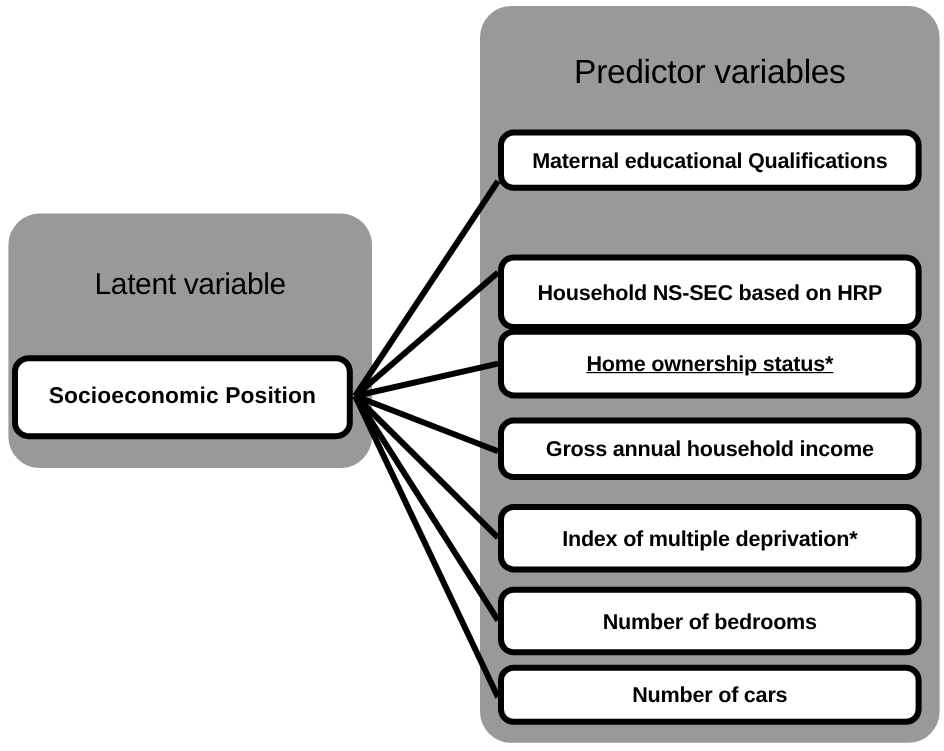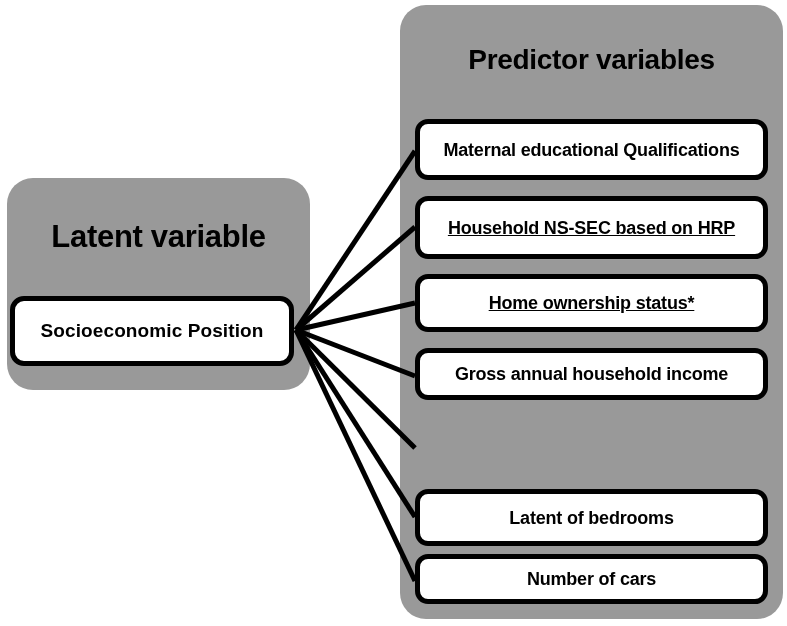--- a/index.html
+++ b/index.html
@@ -50,30 +50,30 @@
     width: 383px;
     height: 614px;
   }
 
   
   .panel-heading {
     position: absolute;
     width: 100%;
     text-align: center;
     color: #000000;
-    font-weight: 700;
+    font-weight: 400;
     letter-spacing: -0.3px;
     white-space: nowrap;
     z-index: 2;
   }
   #latent-heading {
     top: 222px;
     left: 7px;
     width: 303px;
-    font-size: 31px;
+    font-size: 25px;
     line-height: 30px;
   }
   #predictor-heading {
     top: 43px;
     left: 400px;
     width: 383px;
     font-size: 28px;
     line-height: 34px;
   }
 
@@ -114,22 +114,22 @@
     font-size: 19px;
     font-weight: 700;
     letter-spacing: 0.1px;
   }
 
   
   .pred-box {
     left: 415px;
     width: 353px;
   }
-  #pred-box-0 { top: 119px; height: 61px; }
-  #pred-box-1 { top: 196px; height: 63px; text-decoration: underline; }
+  #pred-box-0 { top: 108px; height: 51px; }
+  #pred-box-1 { top: 212px; height: 63px; }
   #pred-box-2 { top: 274px; height: 58px; text-decoration: underline; }
   #pred-box-3 { top: 348px; height: 52px; }
   #pred-box-4 { top: 420px; height: 57px; }
   #pred-box-5 { top: 489px; height: 57px; }
   #pred-box-6 { top: 554px; height: 50px; }
 </style>
 </head>
 <body>
 
 <div id="canvas">
@@ -162,20 +162,23 @@
   </div>
   <div class="var-box pred-box" id="pred-box-1">
     <span class="box-label">Household NS-SEC based on HRP</span>
   </div>
   <div class="var-box pred-box" id="pred-box-2">
     <span class="box-label">Home ownership status*</span>
   </div>
   <div class="var-box pred-box" id="pred-box-3">
     <span class="box-label">Gross annual household income</span>
   </div>
+  <div class="var-box pred-box" id="pred-box-4">
+    <span class="box-label">Index of multiple deprivation*</span>
+  </div>
   <div class="var-box pred-box" id="pred-box-5">
-    <span class="box-label">Latent of bedrooms</span>
+    <span class="box-label">Number of bedrooms</span>
   </div>
   <div class="var-box pred-box" id="pred-box-6">
     <span class="box-label">Number of cars</span>
   </div>
 
 </div>
 
 </body></html>

